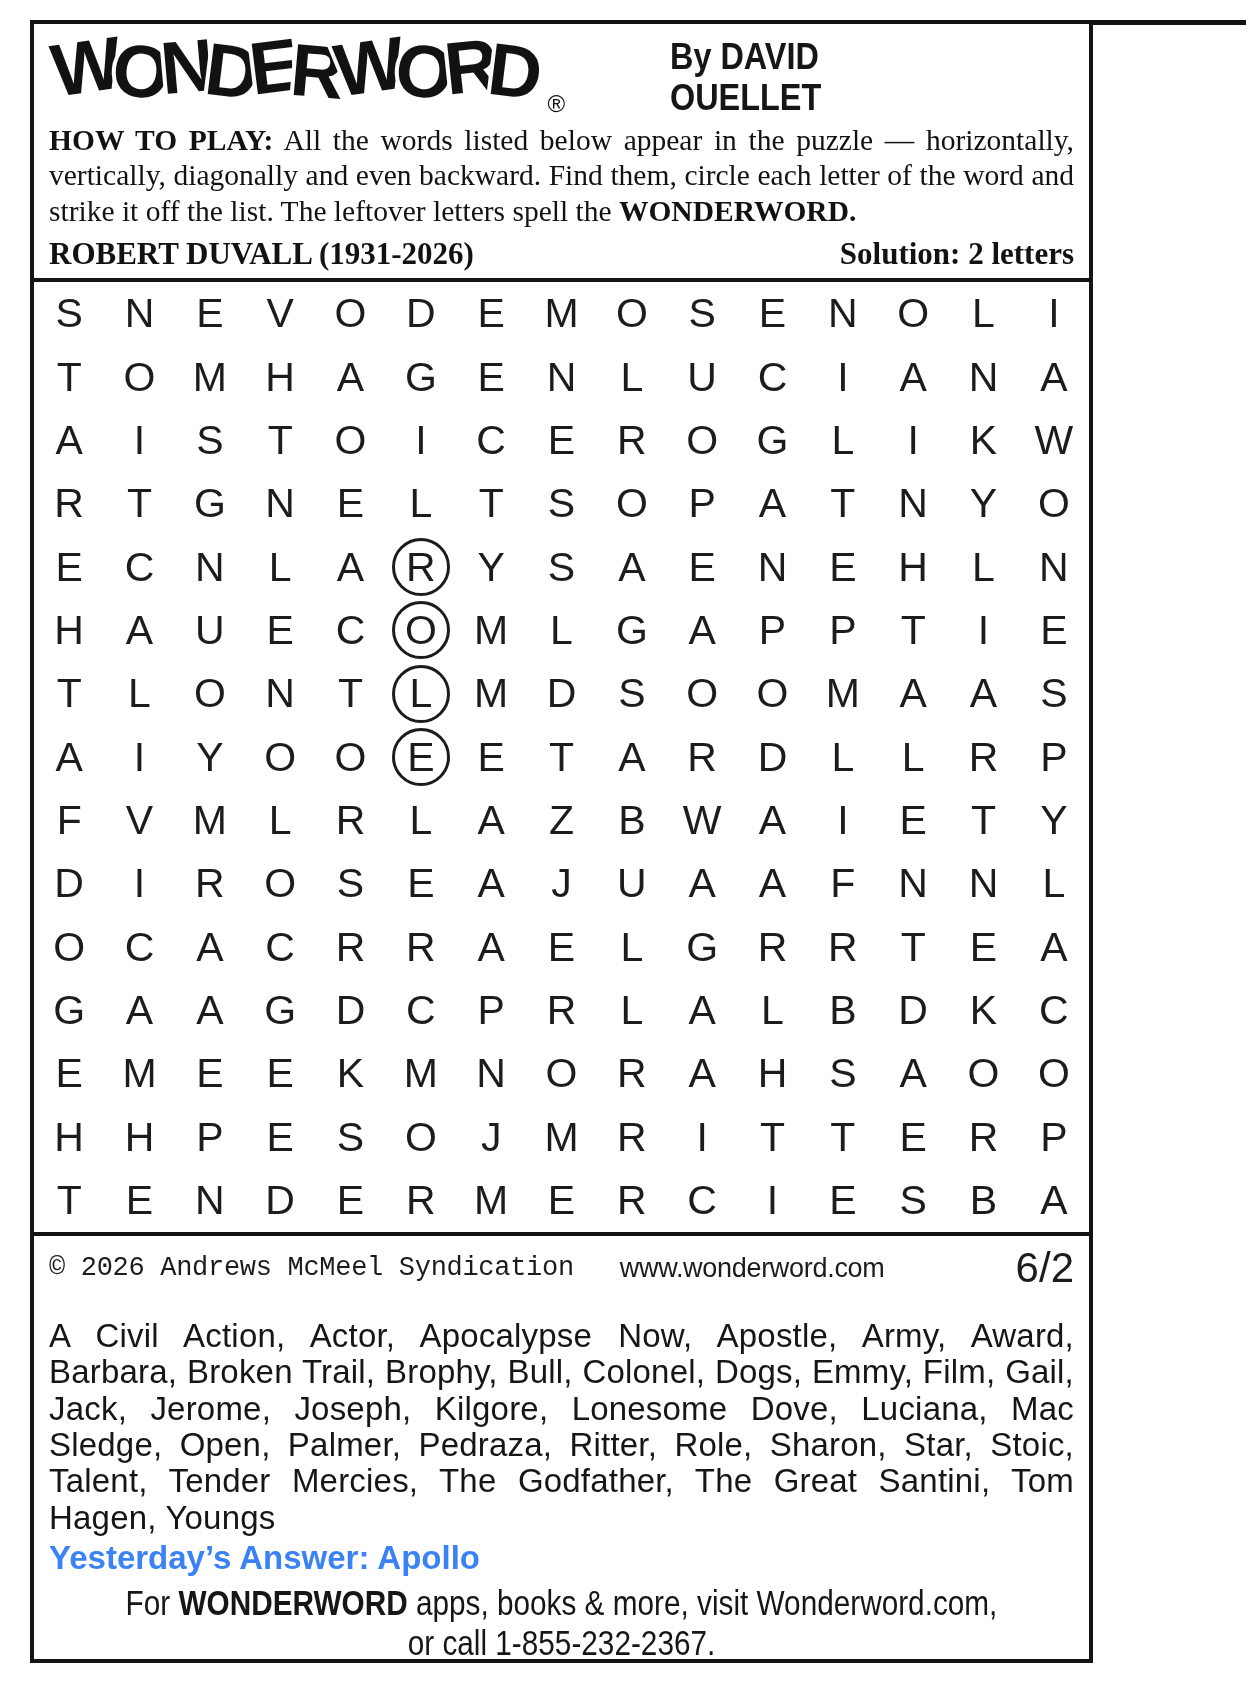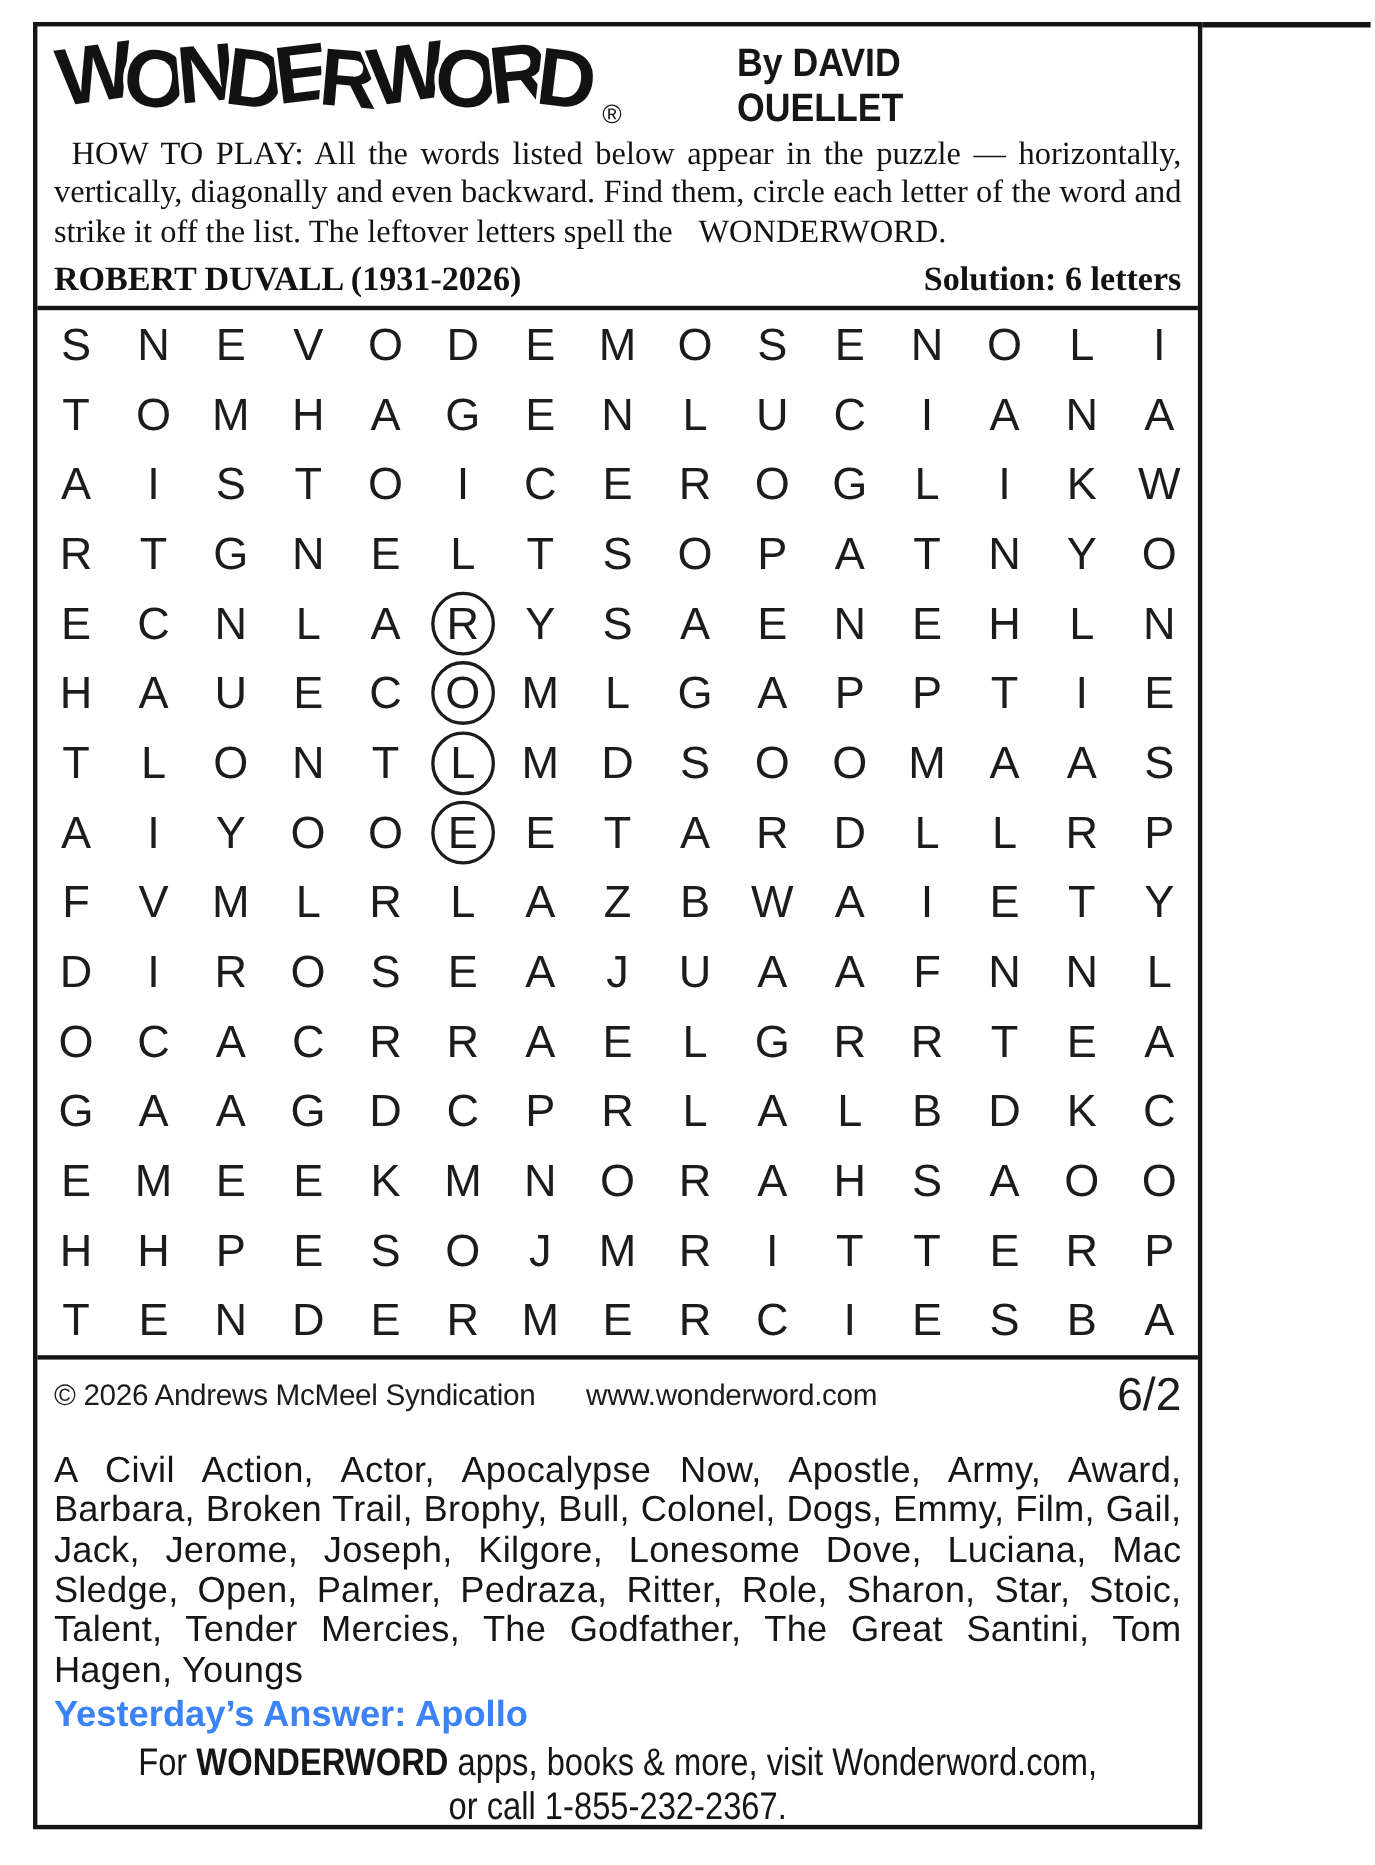--- a/index.html
+++ b/index.html
@@ -12,35 +12,35 @@
 
   
   .header { position:relative; height:97px; }
   .logo { position:absolute; left:18px; top:10px; white-space:nowrap; }
   .logo .lt { display:inline-block; font-weight:900; font-size:74px; line-height:70px; letter-spacing:0; margin-right:-9px; color:#121212; text-shadow:-4px 0 0 #fff, 0 -3px 0 #fff, 0 3px 0 #fff; font-family:"Liberation Sans", sans-serif; }
   .logo .rmark { display:inline-block; font-size:24px; font-weight:400; vertical-align:-18px; margin-left:14px; color:#121212; }
   .byline { position:absolute; left:636px; top:12px; font-weight:700; font-size:36px; line-height:41px; transform:scaleX(0.9); transform-origin:left top; color:#161616; }
 
   
   .howto { margin:2px 15px 0 15px; font-family:"Liberation Serif", serif; font-size:29.5px; line-height:1.2; text-align:justify; color:#121212; }
-  .howto b { font-weight:400;margin-left:16px; }
+  .howto b { font-weight:700; }
 
   
   .titlerow { display:flex; justify-content:space-between; align-items:baseline; margin:7px 15px 6px 15px; font-family:"Liberation Serif", serif; font-weight:700; font-size:31px; color:#121212;text-align:center; }
 
   .hdiv { width:100%; height:4px; background:#141414; }
 
   
   .grid { width:100%; height:950px; display:grid; grid-template-columns:repeat(15,1fr); grid-template-rows:repeat(15,1fr); }
   .cell { position:relative; display:flex; align-items:center; justify-content:center; font-size:41px; font-weight:400; color:#1c1c1c; font-family:"Liberation Sans", sans-serif; }
   .cell.circled::before { content:""; position:absolute; left:50%; top:50%; width:52px; height:52px; transform:translate(-50%,-50%); border:3px solid #1c1c1c; border-radius:50%; }
 
   
   .copyrow { display:flex; align-items:center; margin:10px 15px 0 15px; height:44px; }
-  .copyrow .cpy { font-size:27px; letter-spacing:-0.3px; color:#1c1c1c; }
+  .copyrow .cpy { font-size:27px; letter-spacing:-0.3px; color:#1c1c1c;font-family:Liberation Mono, monospace; }
   .copyrow .url { font-size:27px; letter-spacing:-0.3px; color:#1c1c1c; margin-left:46px; }
   .copyrow .pdate { margin-left:auto; font-size:42px; font-weight:400; color:#1c1c1c; }
 
   
   .wordlist { margin:28px 15px 0 15px; font-size:33px; line-height:1.1; text-align:justify; letter-spacing:0.2px; color:#161616; }
   .answer { margin:3px 15px 0 15px; font-size:33px; font-weight:700; color:#3b82f6; }
 
   
   .promo { margin-top:6px; text-align:center; transform:scaleX(0.85); transform-origin:center top; }
   .promo .pl { font-size:35px; line-height:40px; color:#161616; }
@@ -61,21 +61,21 @@
       <div class="byline">
         <div>By DAVID</div>
         <div>OUELLET</div>
       </div>
     </div>
 
     <div class="howto"><b>HOW TO PLAY:</b><span> All the words listed below appear in the puzzle — horizontally, vertically, diagonally and even backward. Find them, circle each letter of the word and strike it off the list. The leftover letters spell the </span><b>WONDERWORD.</b></div>
 
     <div class="titlerow">
       <span>ROBERT DUVALL (1931-2026)</span>
-      <span>Solution: 6 letters</span>
+      <span>Solution: 2 letters</span>
     </div>
 
     <div class="hdiv"></div>
 
     <div class="grid" id="letter-grid">
         <div class="cell">S</div>
         <div class="cell">N</div>
         <div class="cell">E</div>
         <div class="cell">V</div>
         <div class="cell">O</div>

